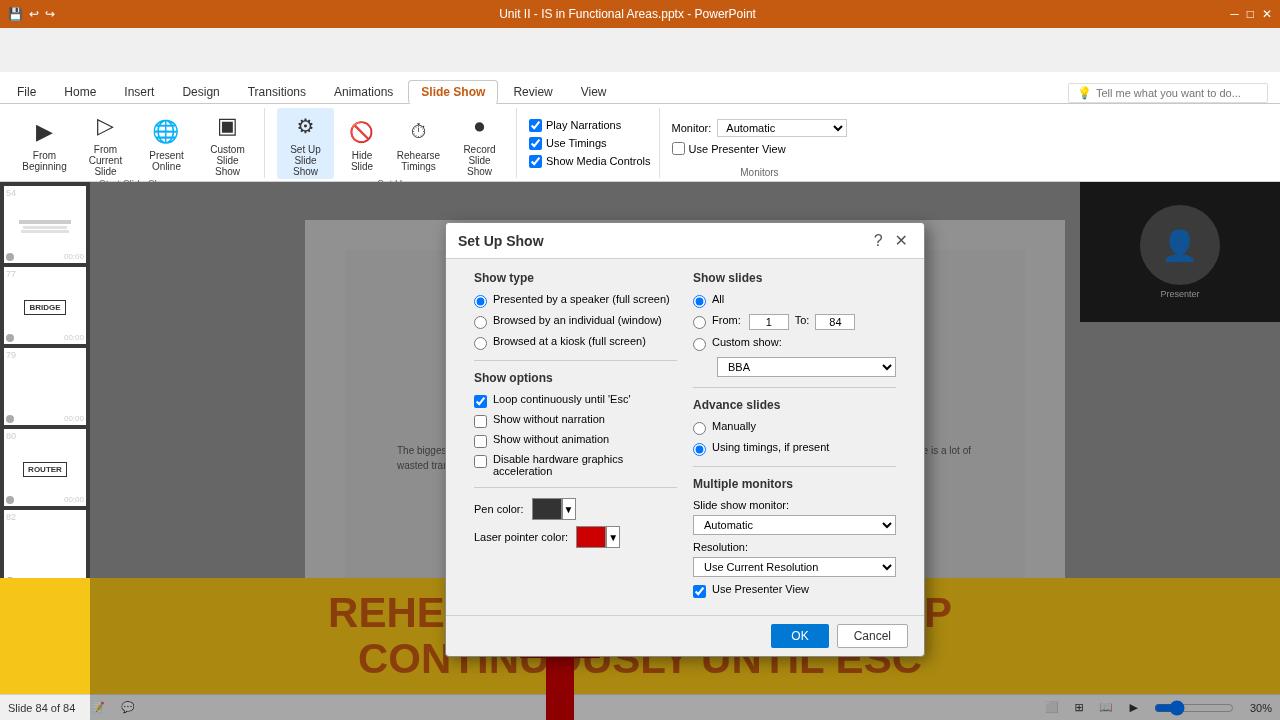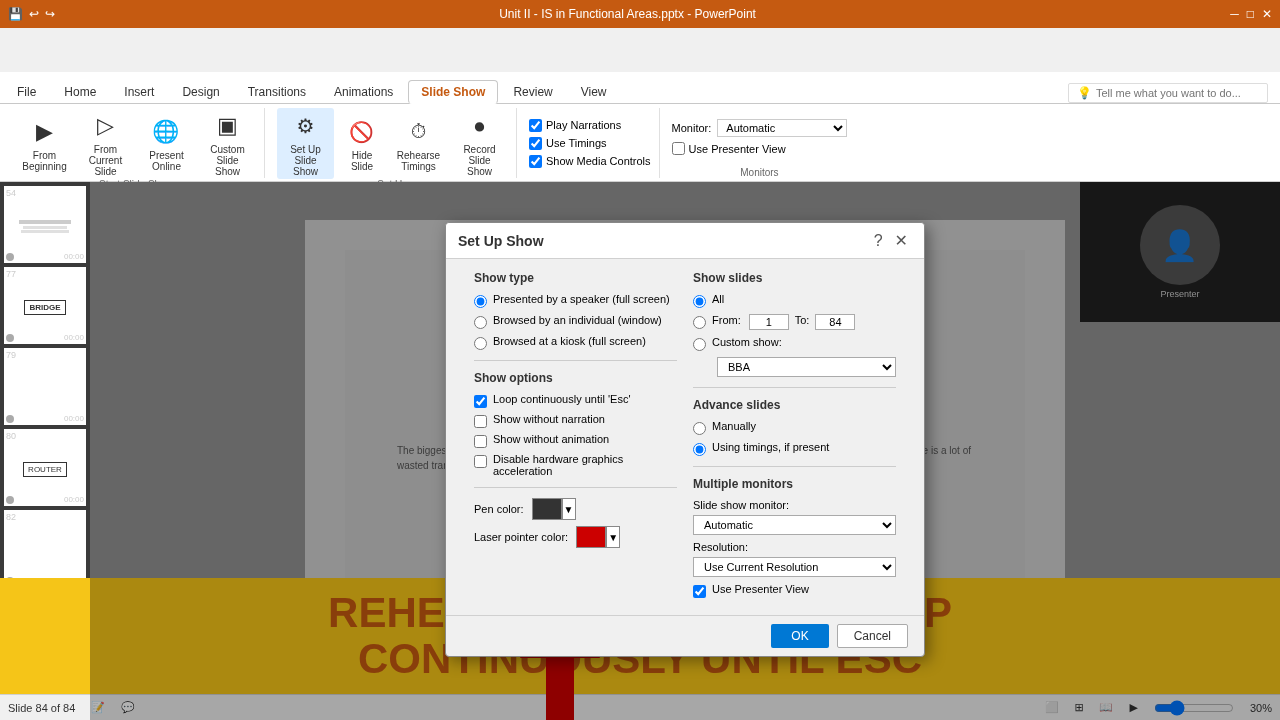--- a/index.html
+++ b/index.html
@@ -430,21 +430,21 @@
         <span style="width:8px;height:8px;background:#aaa;border-radius:50%;display:inline-block;"></span>
         <span class="slide-thumb-time">00:00</span>
       </div>
     </div>
     <div class="slide-thumb">
       <div class="slide-thumb-row">
         <span class="slide-thumb-num">80</span>
       </div>
       <div class="slide-thumb-inner">
         <div style="background:#fff; width:100%; height:100%; display:flex; align-items:center; justify-content:center; font-size:7px; padding:2px;">
-          <div style="font-weight:normal; font-size:8px; color:#333; border:1px solid #333; padding:2px 4px;">ROUTER</div>
+          <div style="font-weight:bold; font-size:8px; color:#333; border:1px solid #333; padding:2px 4px;">ROUTER</div>
         </div>
       </div>
       <div class="slide-thumb-row">
         <span style="width:8px;height:8px;background:#aaa;border-radius:50%;display:inline-block;"></span>
         <span class="slide-thumb-time">00:00</span>
       </div>
     </div>
     <div class="slide-thumb">
       <div class="slide-thumb-row">
         <span class="slide-thumb-num">82</span>

